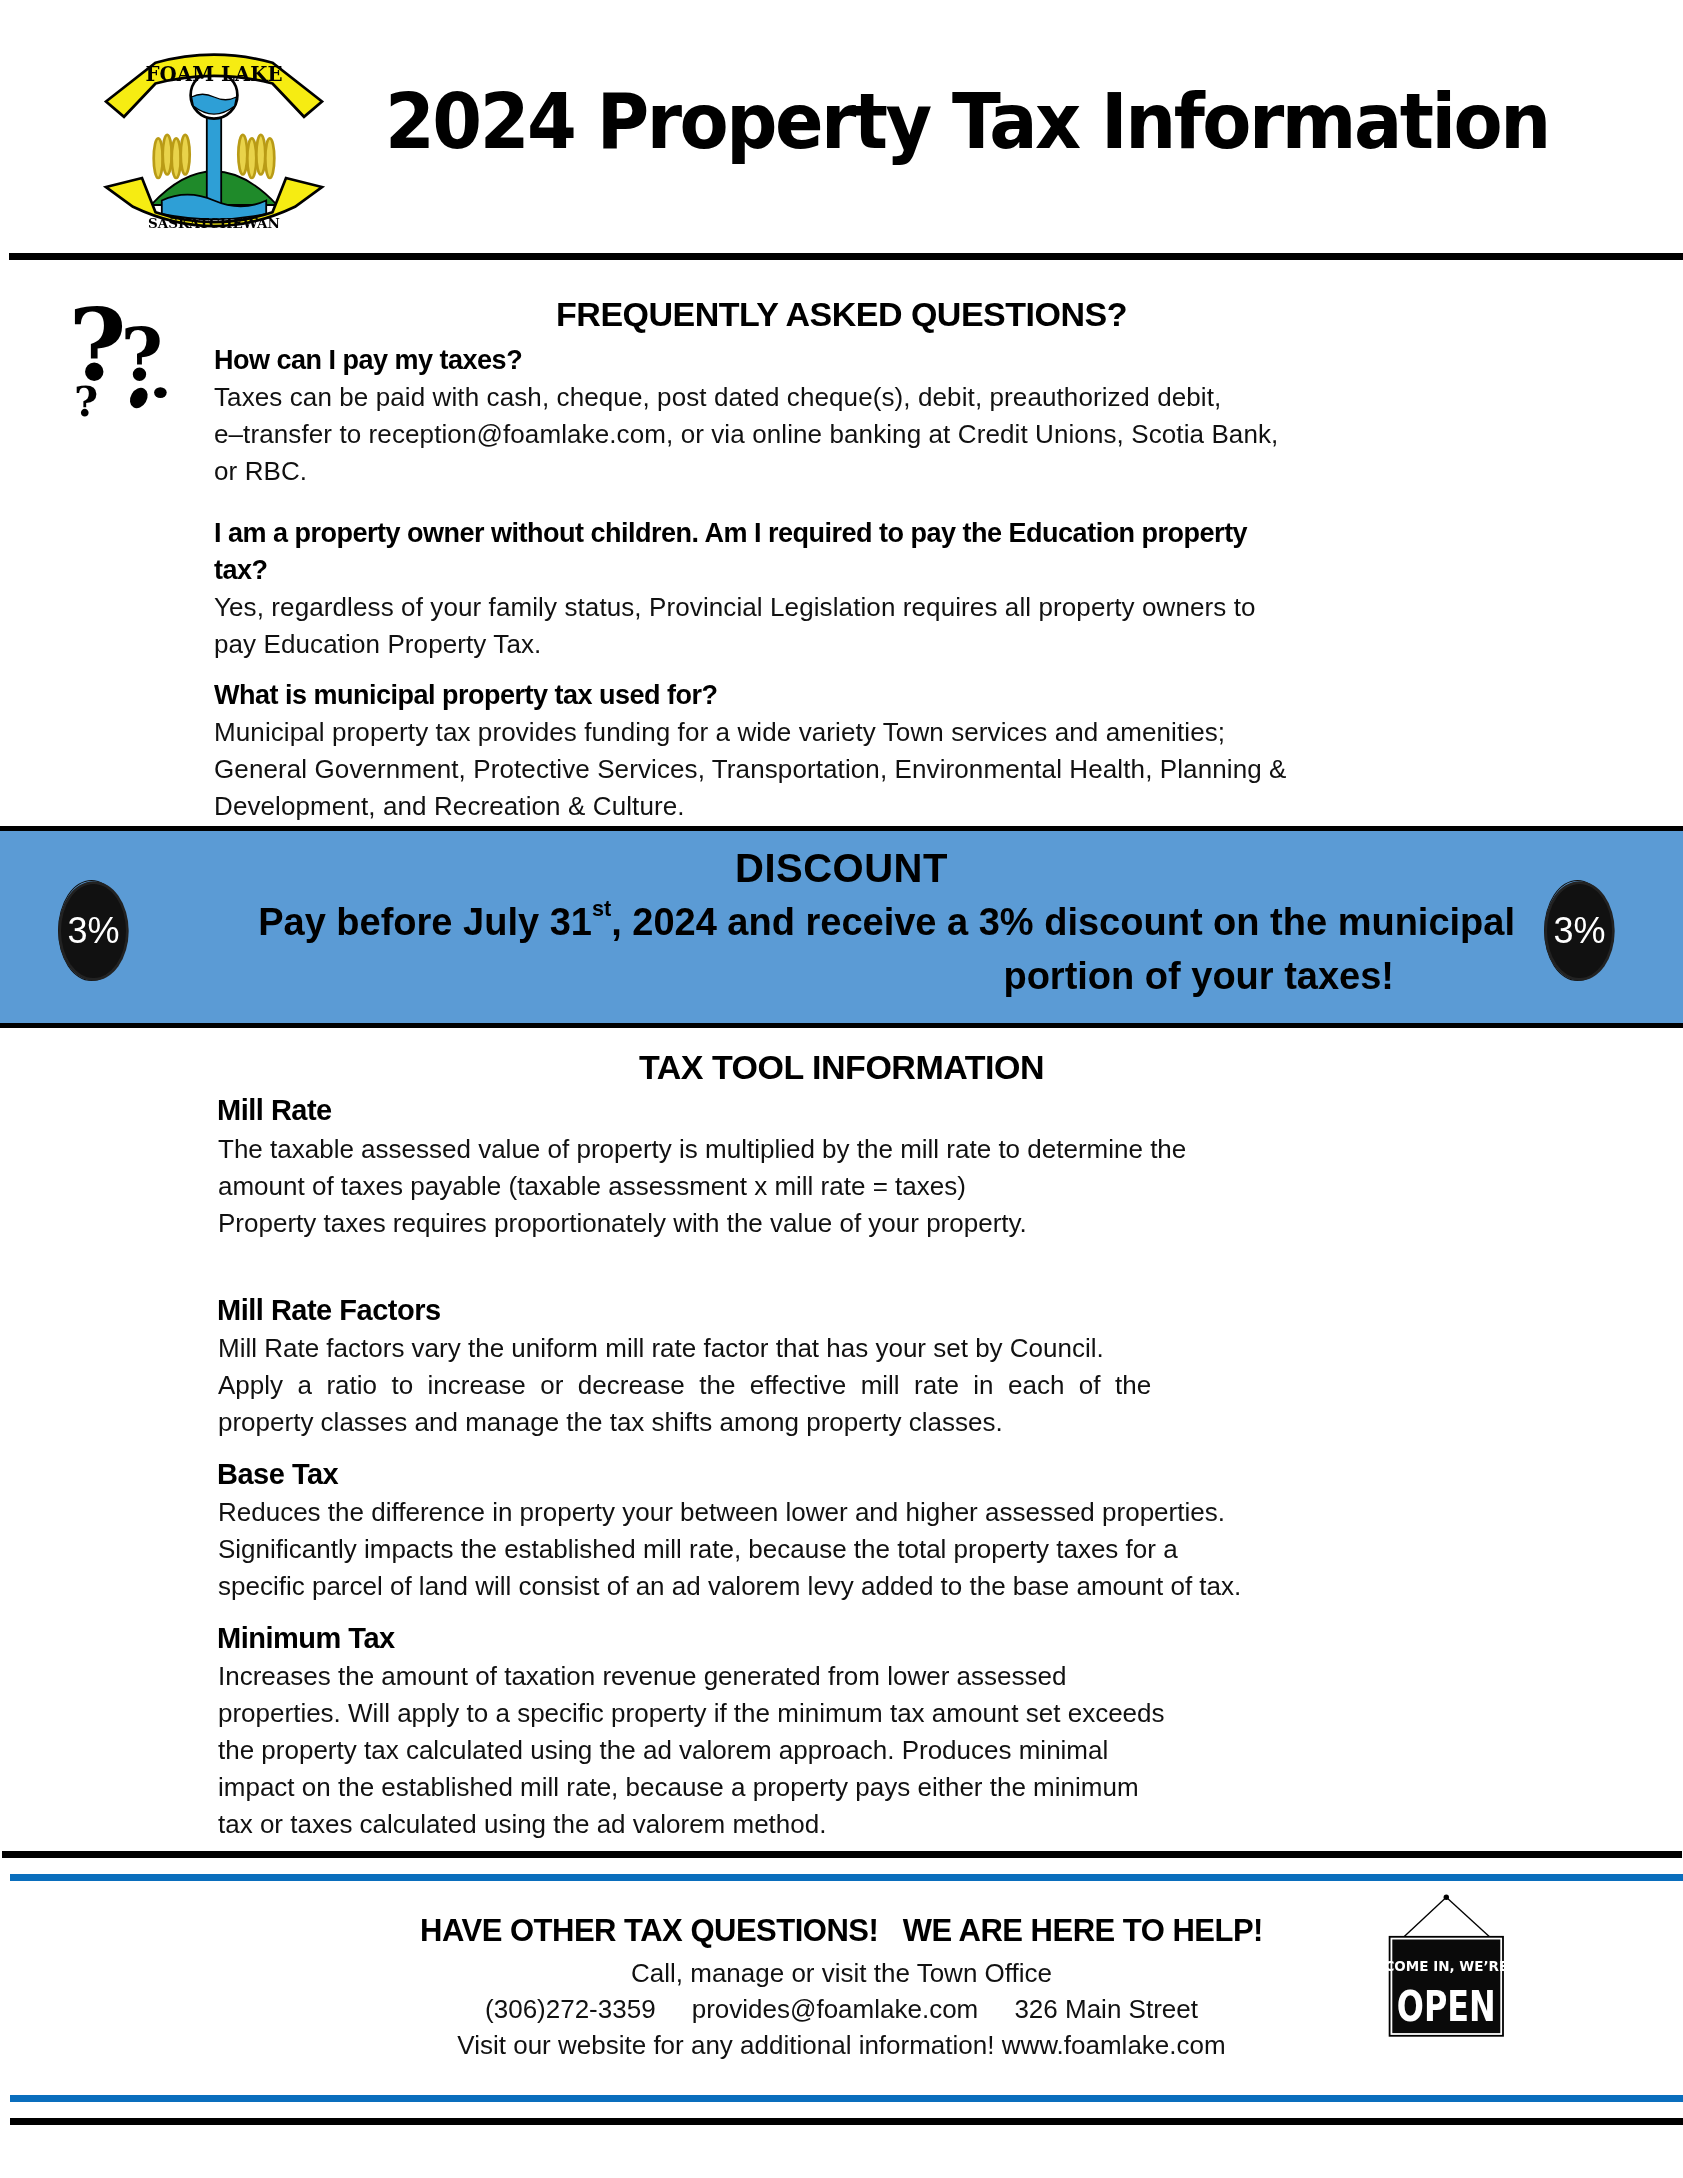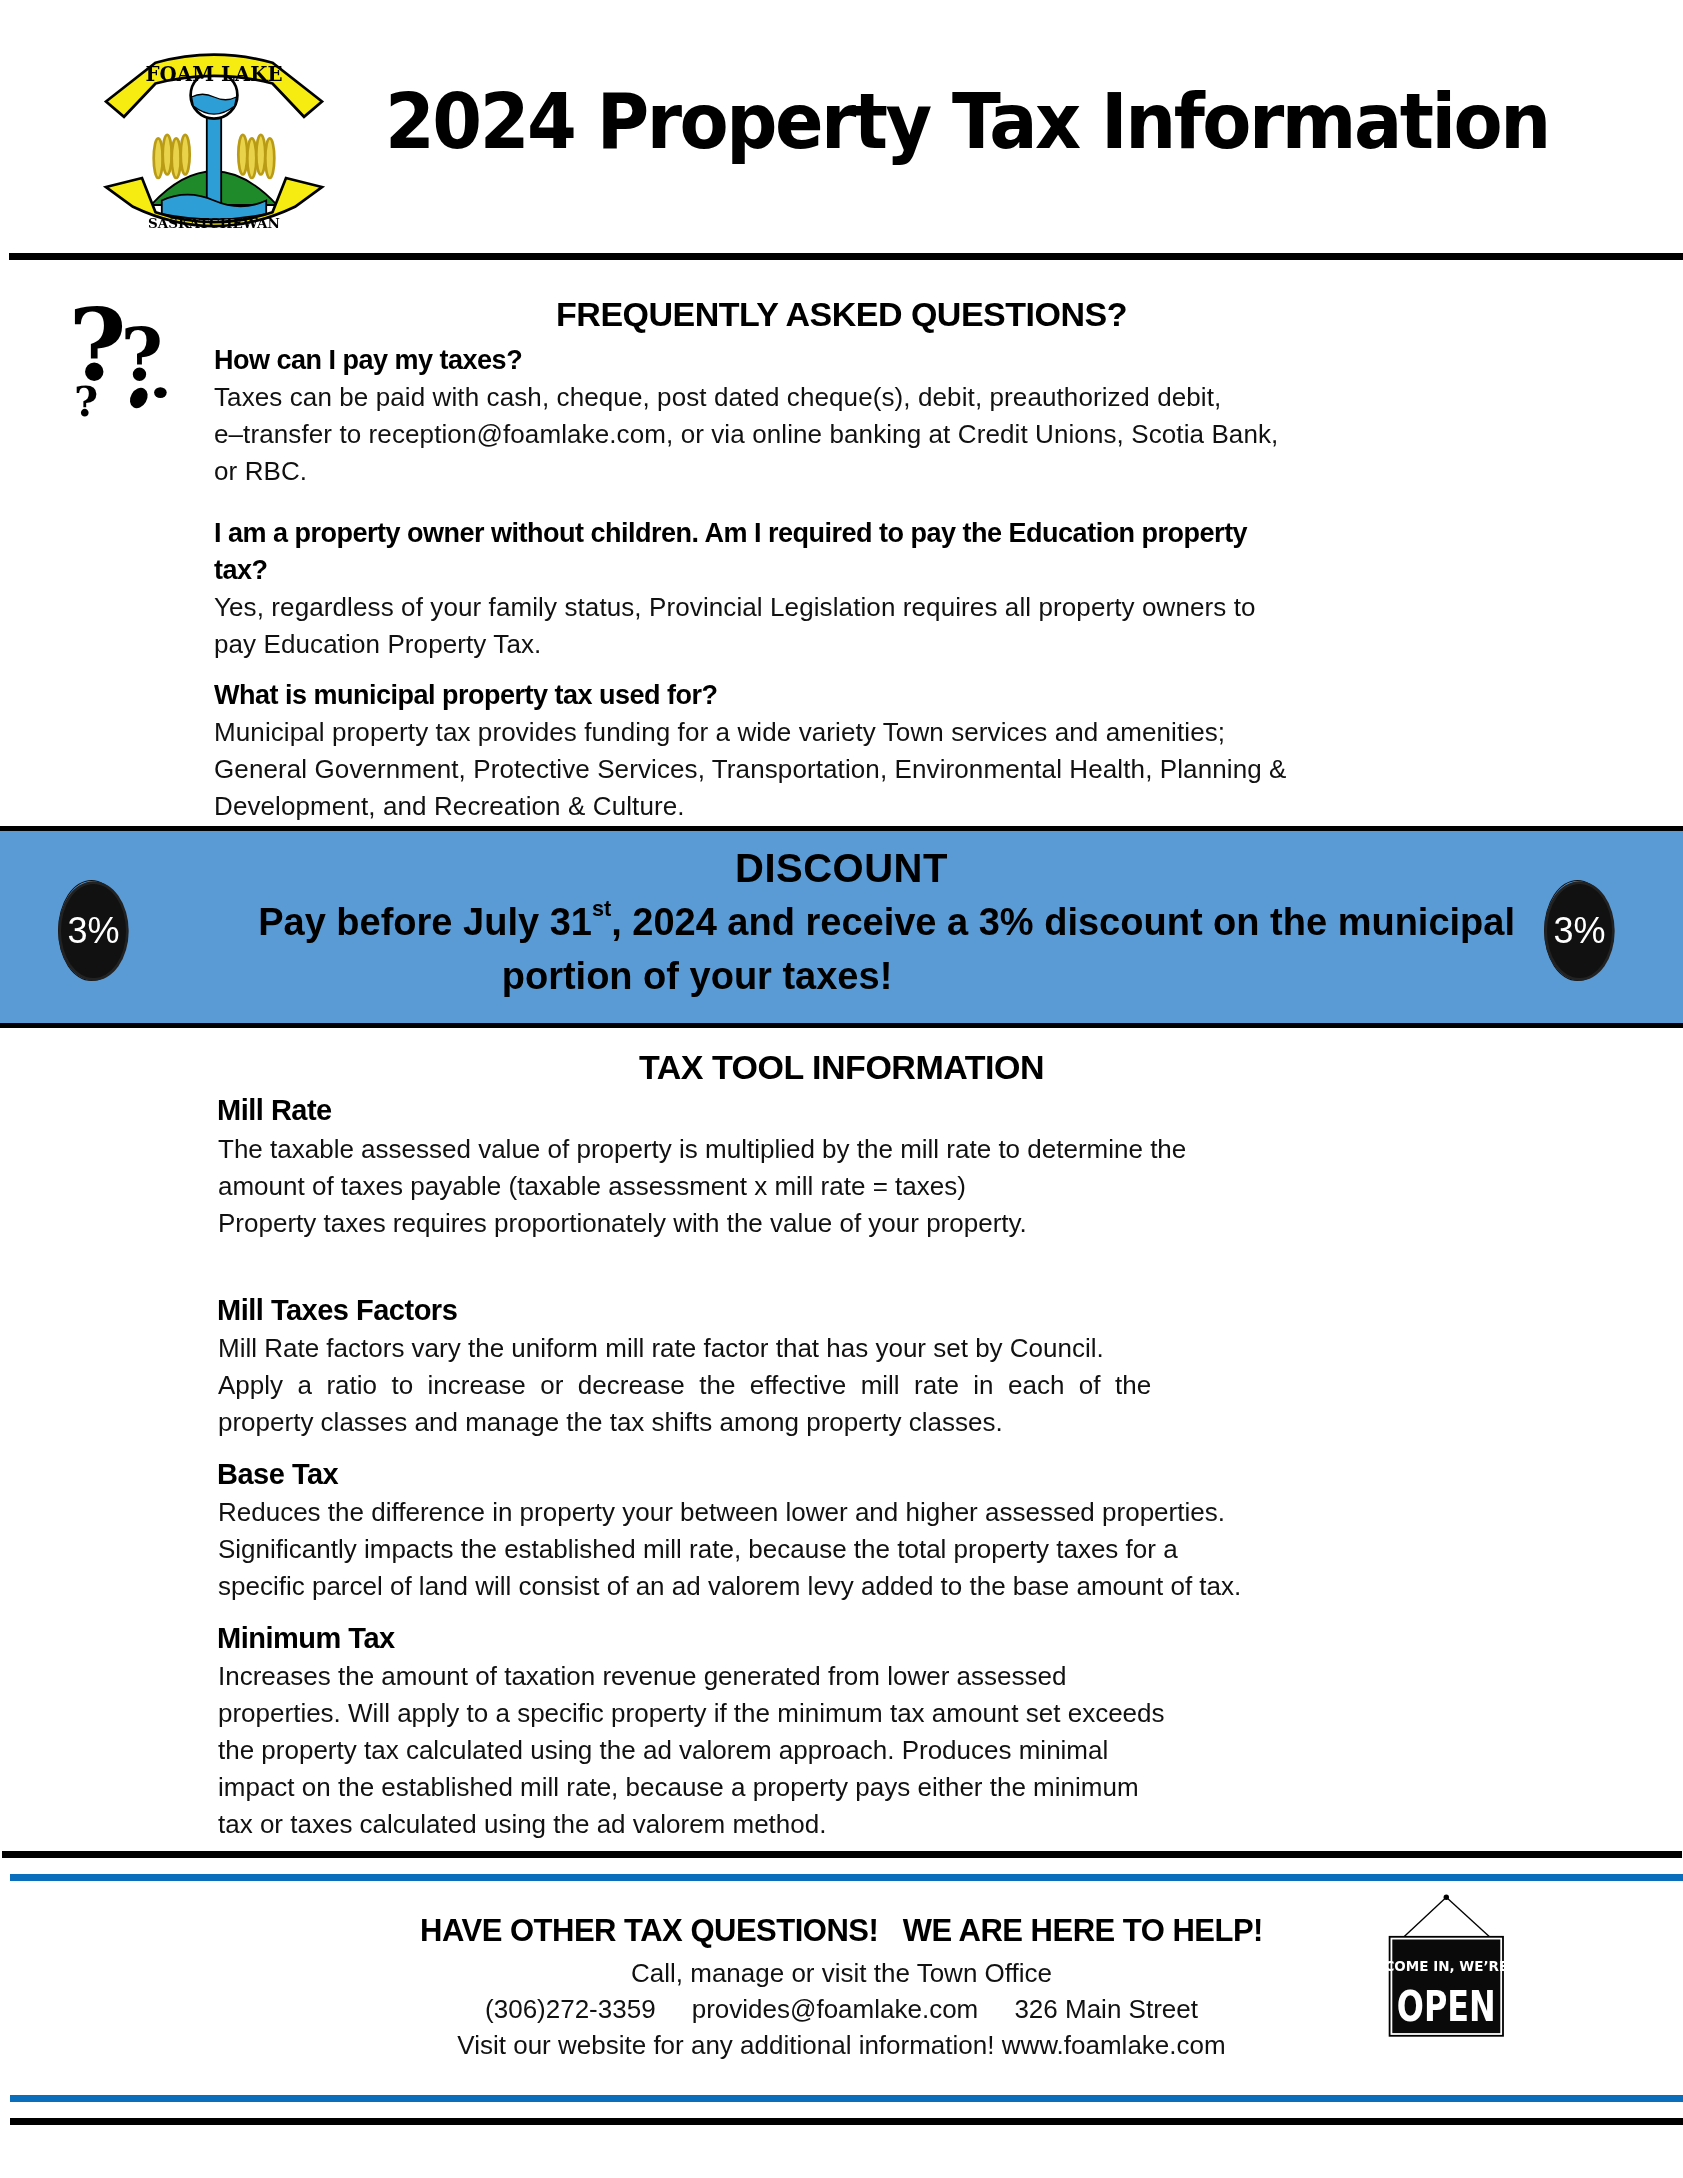--- a/index.html
+++ b/index.html
@@ -16,21 +16,21 @@
   #qmarks { left:65px; top:281px; width:126px; height:144px; }
   .section-heading { position:absolute; left:0; width:1683px; text-align:center; font-family:"Liberation Sans", sans-serif; font-weight:bold; font-size:34px; letter-spacing:-0.5px; line-height:1; }
   .q-title { position:absolute; font-family:"Liberation Sans", sans-serif; font-weight:bold; font-size:27px; line-height:37px; white-space:nowrap; letter-spacing:-0.5px; }
   .q-body { position:absolute; font-family:"Liberation Sans", sans-serif; font-size:26px; line-height:37px; white-space:nowrap; letter-spacing:0.1px; color:#111; }
   .q-body div, .q-title div { white-space:nowrap; }
 
   
   #band { left:0; top:826px; width:1683px; height:202px; background:#5b9bd5; border-top:5.4px solid #000; border-bottom:5.4px solid #000; box-sizing:border-box; }
   #discount-heading { left:0; top:848px; width:1683px; text-align:center; font-weight:bold; font-size:40px; line-height:1; letter-spacing:0.5px; }
   #discount-line1 { left:0; top:900px; width:1515px; text-align:right; font-weight:bold; font-size:38px; line-height:1.2; white-space:nowrap; }
-  #discount-line2 { left:0; top:954px; width:1394px; text-align:center; font-weight:bold; font-size:38px; line-height:1.2; white-space:nowrap; }
+  #discount-line2 { left:0; top:954px; width:1394px; text-align:right; font-weight:bold; font-size:38px; line-height:1.2; white-space:nowrap; }
   sup { font-size:21.6px; vertical-align:top; position:relative; top:-3.6px; }
   .pct-badge { position:absolute; width:65px; height:94px; border-radius:50%; background:#111; color:#fff; display:flex; align-items:center; justify-content:center; font-size:36px; font-family:"Liberation Sans", sans-serif; box-shadow:0 0 0 2.7px #222; }
   .pct-ring { position:absolute; border:1.8px solid #111; border-radius:50%; }
 
   
   .t-title { position:absolute; left:217px; font-weight:bold; font-size:29px; line-height:1; white-space:nowrap; letter-spacing:-0.5px; }
   .t-body { position:absolute; left:218px; font-size:26px; line-height:37px; white-space:nowrap; color:#111; }
 
   
   #help-heading { left:0; top:1915px; width:1683px; text-align:center; font-weight:bold; font-size:31px; line-height:1; white-space:pre; letter-spacing:-0.5px; }
@@ -120,21 +120,21 @@
 <div class="pct-badge" style="left:1547px; top:884px;">3%</div>
 
 <div class="section-heading" style="top:1050px;">TAX TOOL INFORMATION</div>
 <div id="tax-tool-list">
     <div class="t-title" style="top: 1096px;">Mill Rate</div>
     <div class="t-body" style="top: 1131px;">
       <div style="white-space: pre;">The taxable assessed value of property is multiplied by the mill rate to determine the</div>
       <div style="white-space: pre;">amount of taxes payable (taxable assessment x mill rate = taxes)</div>
       <div style="white-space: pre;">Property taxes requires proportionately with the value of your property.</div>
     </div>
-    <div class="t-title" style="top: 1296px;">Mill Taxes Factors</div>
+    <div class="t-title" style="top: 1296px;">Mill Rate Factors</div>
     <div class="t-body" style="top: 1330px;">
       <div style="white-space: pre;">Mill Rate factors vary the uniform mill rate factor that has your set by Council.</div>
       <div style="white-space: pre;">Apply  a  ratio  to  increase  or  decrease  the  effective  mill  rate  in  each  of  the</div>
       <div style="white-space: pre;">property classes and manage the tax shifts among property classes.</div>
     </div>
     <div class="t-title" style="top: 1460px;">Base Tax</div>
     <div class="t-body" style="top: 1494px;">
       <div style="white-space: pre;">Reduces the difference in property your between lower and higher assessed properties.</div>
       <div style="white-space: pre;">Significantly impacts the established mill rate, because the total property taxes for a</div>
       <div style="white-space: pre;">specific parcel of land will consist of an ad valorem levy added to the base amount of tax.</div>

